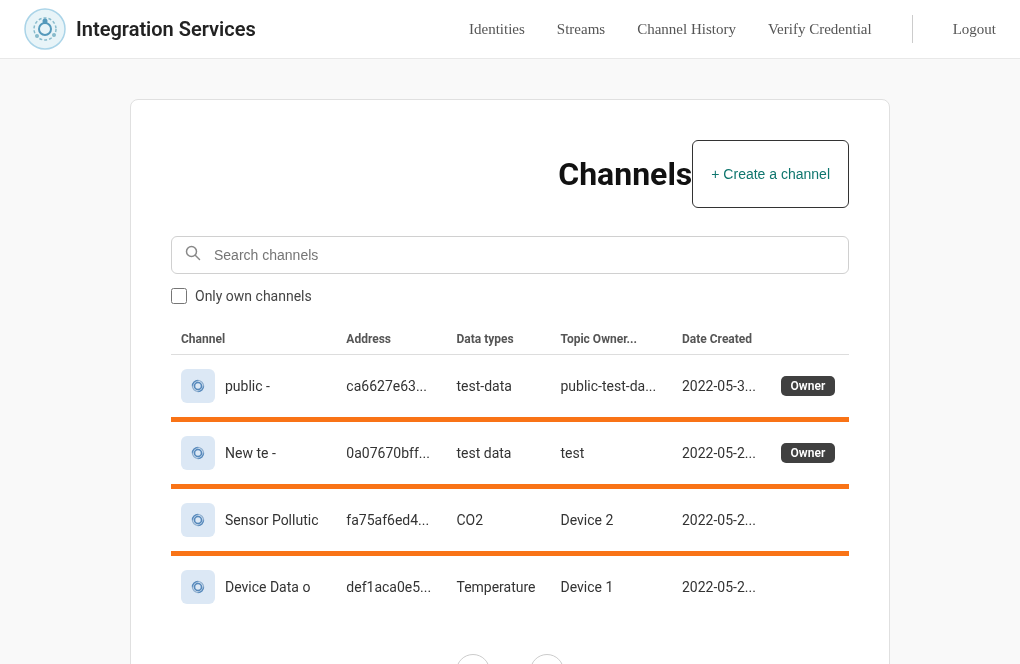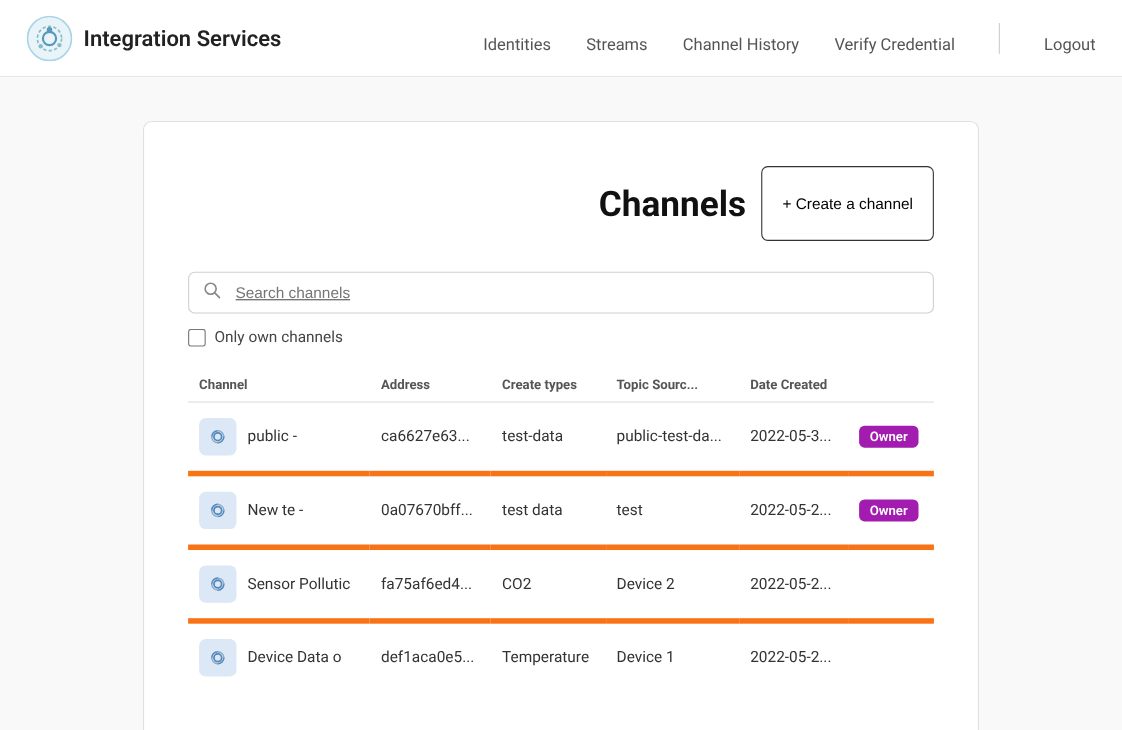--- a/index.html
+++ b/index.html
@@ -9,43 +9,44 @@
       color: #333;
       width: 1020px;
       min-height: 664px;
     }
 
     
     .header {
       display: flex;
       align-items: center;
       padding: 0 24px;
-      height: 70px;
+      height: 59px;
       background: #fff;
       border-bottom: 1px solid #e8e8e8;
     }
     .logo-area {
       display: flex;
       align-items: center;
       gap: 10px;
       margin-right: auto;
     }
     .logo-icon {
       width: 42px;
       height: 42px;
     }
     .logo-title {
       font-size: 20px;
       font-weight: 600;
       color: #222;
     }
     .nav {
       display: flex;
-      align-items: flex-end;
+      align-items: center;
       gap: 32px;
+      font-family: Liberation Serif, serif;
     }
     .nav-item {
       font-size: 15px;
       color: #555;
       cursor: pointer;
       text-decoration: none;
     }
     .nav-divider {
       width: 1px;
       height: 28px;
@@ -86,24 +87,23 @@
     }
     .create-btn {
       display: flex;
       align-items: center;
       gap: 6px;
       padding: 25px 18px;
       border: 1.5px solid #333;
       border-radius: 6px;
       background: #fff;
       font-size: 14px;
-      color: #000000;
+      color: #0f766e;
       cursor: pointer;
       font-weight: 500;
-      margin-left: 14px;
     }
 
     
     .search-wrap {
       position: relative;
       margin-bottom: 14px;
     }
     .search-icon-wrap {
       position: absolute;
       left: 14px;
@@ -113,21 +113,20 @@
       font-size: 16px;
     }
     .search-input {
       width: 100%;
       padding: 10px 14px 10px 42px;
       border: 1px solid #d0d0d0;
       border-radius: 6px;
       font-size: 14px;
       color: #555;
       outline: none;
-      text-decoration: underline;
     }
 
     
     .checkbox-row {
       display: flex;
       align-items: center;
       gap: 8px;
       margin-bottom: 20px;
     }
     .checkbox-row input[type="checkbox"] {
@@ -178,21 +177,21 @@
       color: #5588bb;
       font-size: 14px;
       flex-shrink: 0;
     }
     .channel-name {
       font-size: 14px;
       color: #333;
     }
 
     .owner-badge {
-      background: #a21caf;
+      background: #404040;
       color: #fff;
       border-radius: 5px;
       padding: 3px 10px;
       font-size: 12px;
       font-weight: 600;
       display: inline-block;
     }
 
     
     .pagination {
@@ -266,22 +265,22 @@
     <div class="checkbox-row">
       <input type="checkbox" id="only-own" style="">
       <label class="checkbox-label" for="only-own">Only own channels</label>
     </div>
 
     <table class="table">
       <thead>
         <tr>
           <th>Channel</th>
           <th>Address</th>
-          <th>Create types</th>
-          <th>Topic Sourc...</th>
+          <th>Data types</th>
+          <th>Topic Owner...</th>
           <th>Date Created</th>
           <th></th>
         </tr>
       </thead>
       <tbody id="table-body">
       <tr>
             <td>
     <div class="channel-cell">
       <div class="channel-icon">
         <svg width="18" height="18" viewBox="0 0 18 18" fill="none">

